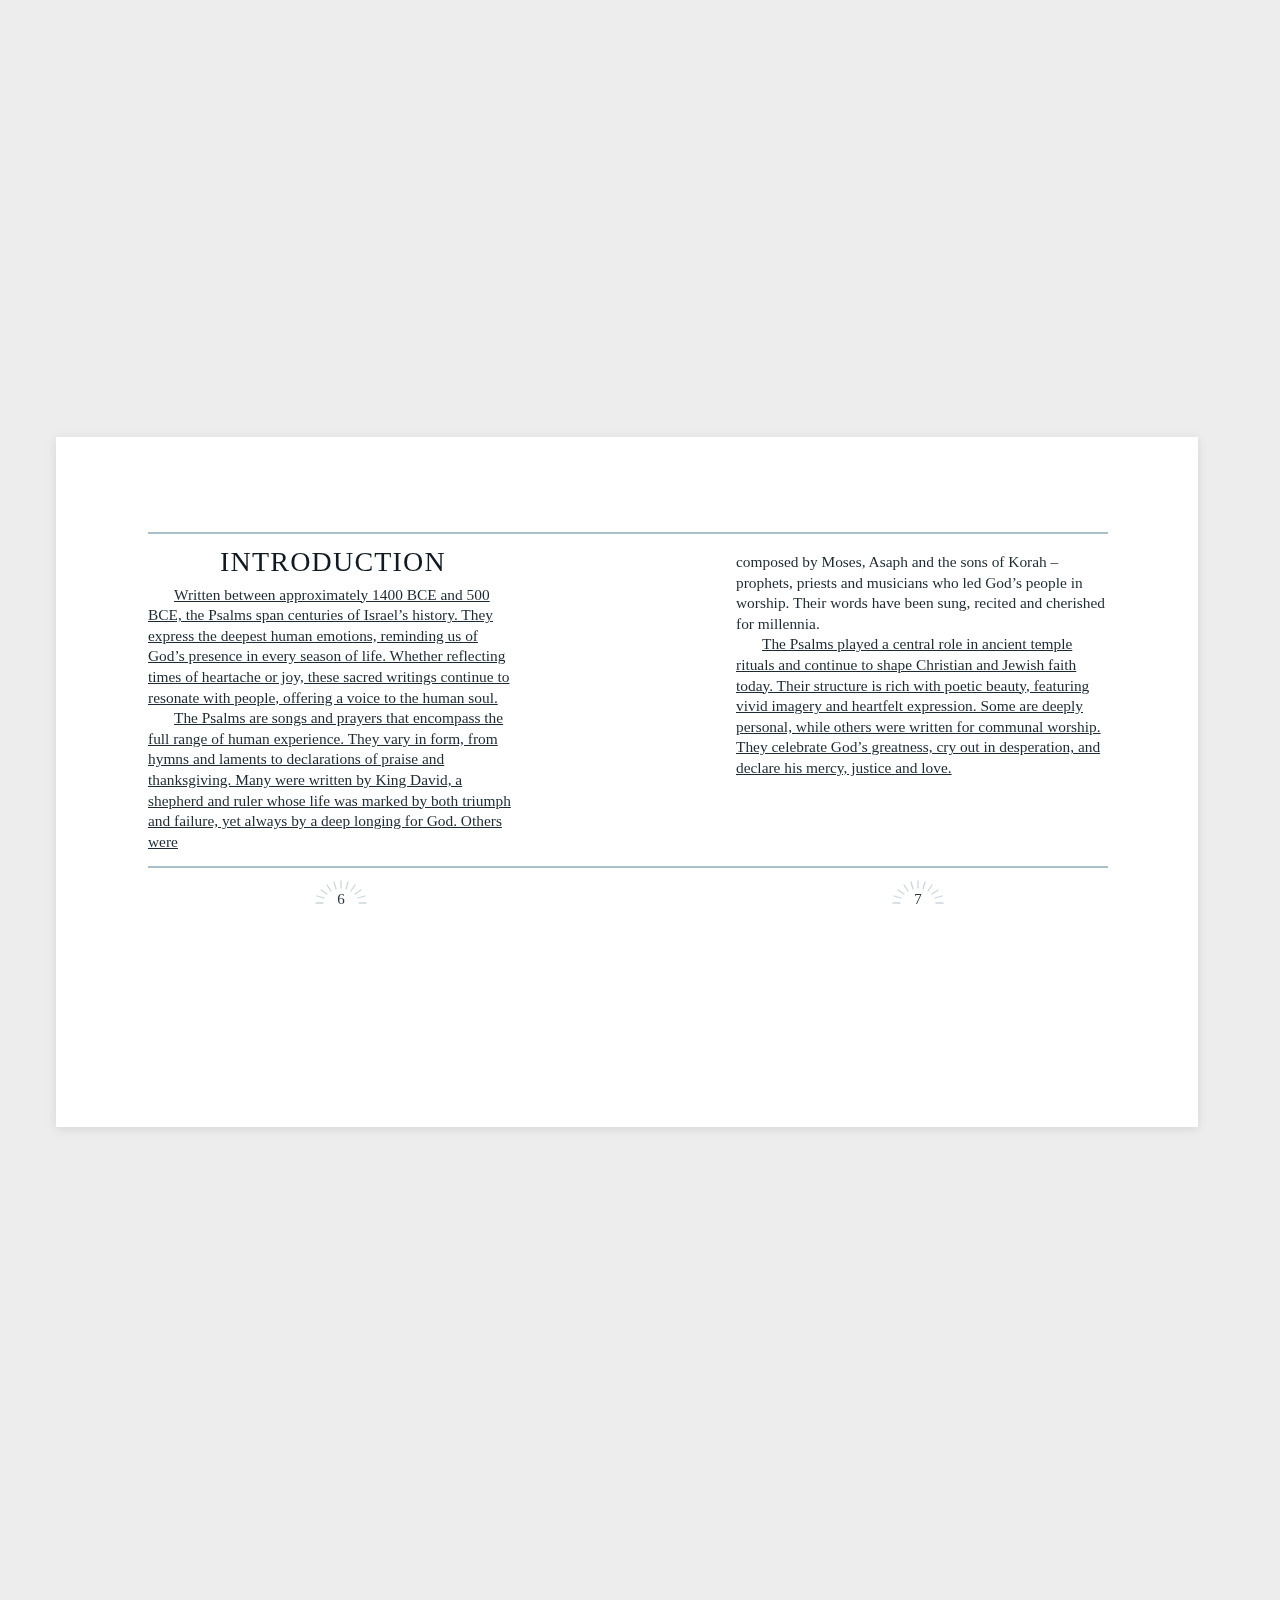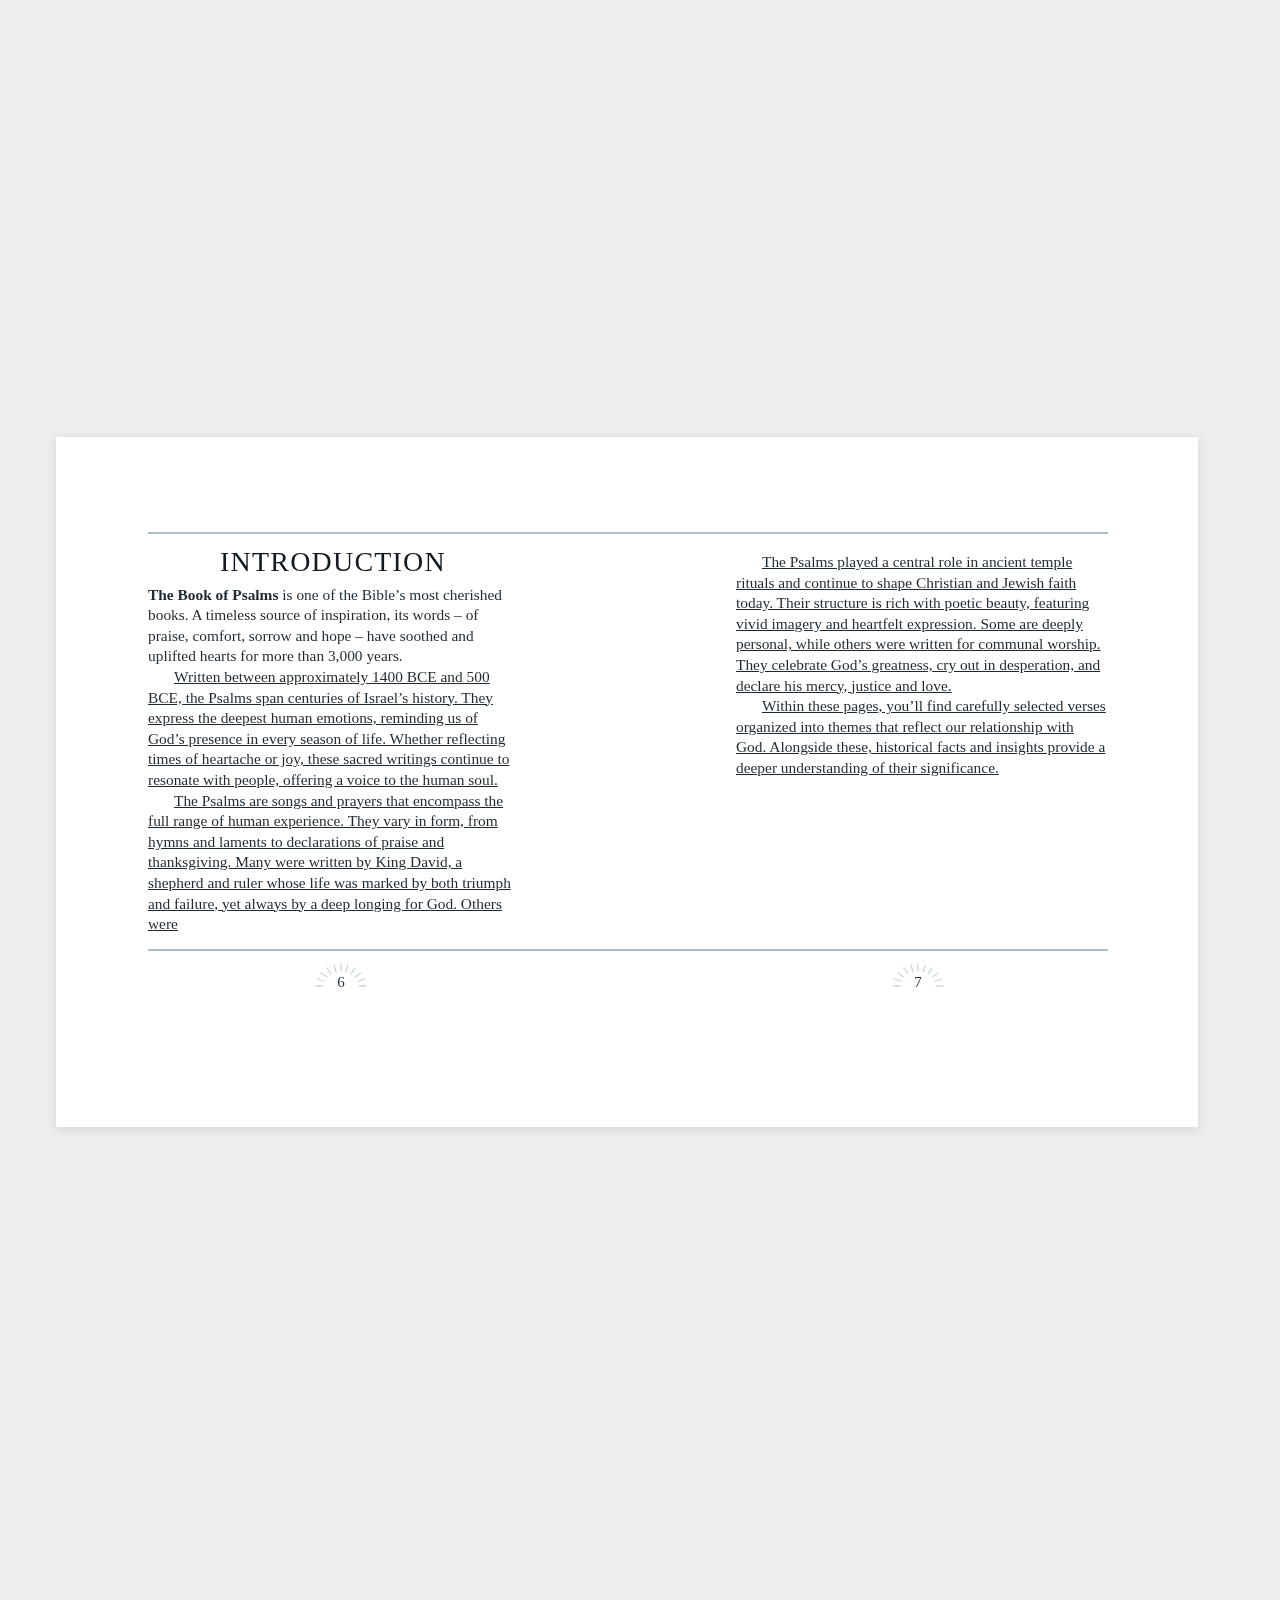--- a/index.html
+++ b/index.html
@@ -124,30 +124,29 @@
   <div class="spread">
     <div class="page-inner">
 
       <div class="rule top"></div>
 
       <div class="columns">
 
         <div class="col left">
           <h1 class="chapter-title">INTRODUCTION</h1>
 
-          <p><span class="lead-in">The Book of Psalms</span><span> is one of the Bible’s most cherished books. A timeless source of inspiration, its words – of praise, comfort, sorrow and hope – have soothed and uplifted hearts for more than 3,000 years.</span></p>
 
           <p class="indent">Written between approximately 1400 BCE and 500 BCE, the Psalms span centuries of Israel’s history. They express the deepest human emotions, reminding us of God’s presence in every season of life. Whether reflecting times of heartache or joy, these sacred writings continue to resonate with people, offering a voice to the human soul.</p>
 
           <p class="indent">The Psalms are songs and prayers that encompass the full range of human experience. They vary in form, from hymns and laments to declarations of praise and thanksgiving. Many were written by King David, a shepherd and ruler whose life was marked by both triumph and failure, yet always by a deep longing for God. Others were</p>
         </div>
 
         <div class="col right">
+          <p>composed by Moses, Asaph and the sons of Korah – prophets, priests and musicians who led God’s people in worship. Their words have been sung, recited and cherished for millennia.</p>
           <p class="indent">The Psalms played a central role in ancient temple rituals and continue to shape Christian and Jewish faith today. Their structure is rich with poetic beauty, featuring vivid imagery and heartfelt expression. Some are deeply personal, while others were written for communal worship. They celebrate God’s greatness, cry out in desperation, and declare his mercy, justice and love.</p>
-          <p class="indent">Within these pages, you’ll find carefully selected verses organized into themes that reflect our relationship with God. Alongside these, historical facts and insights provide a deeper understanding of their significance.</p>
         </div>
 
       </div>
 
       <div class="rule bottom"></div>
 
       <div class="folios">
 
         <div class="folio left">
           <svg class="sunburst" width="60" height="44" viewBox="0 0 60 44">

